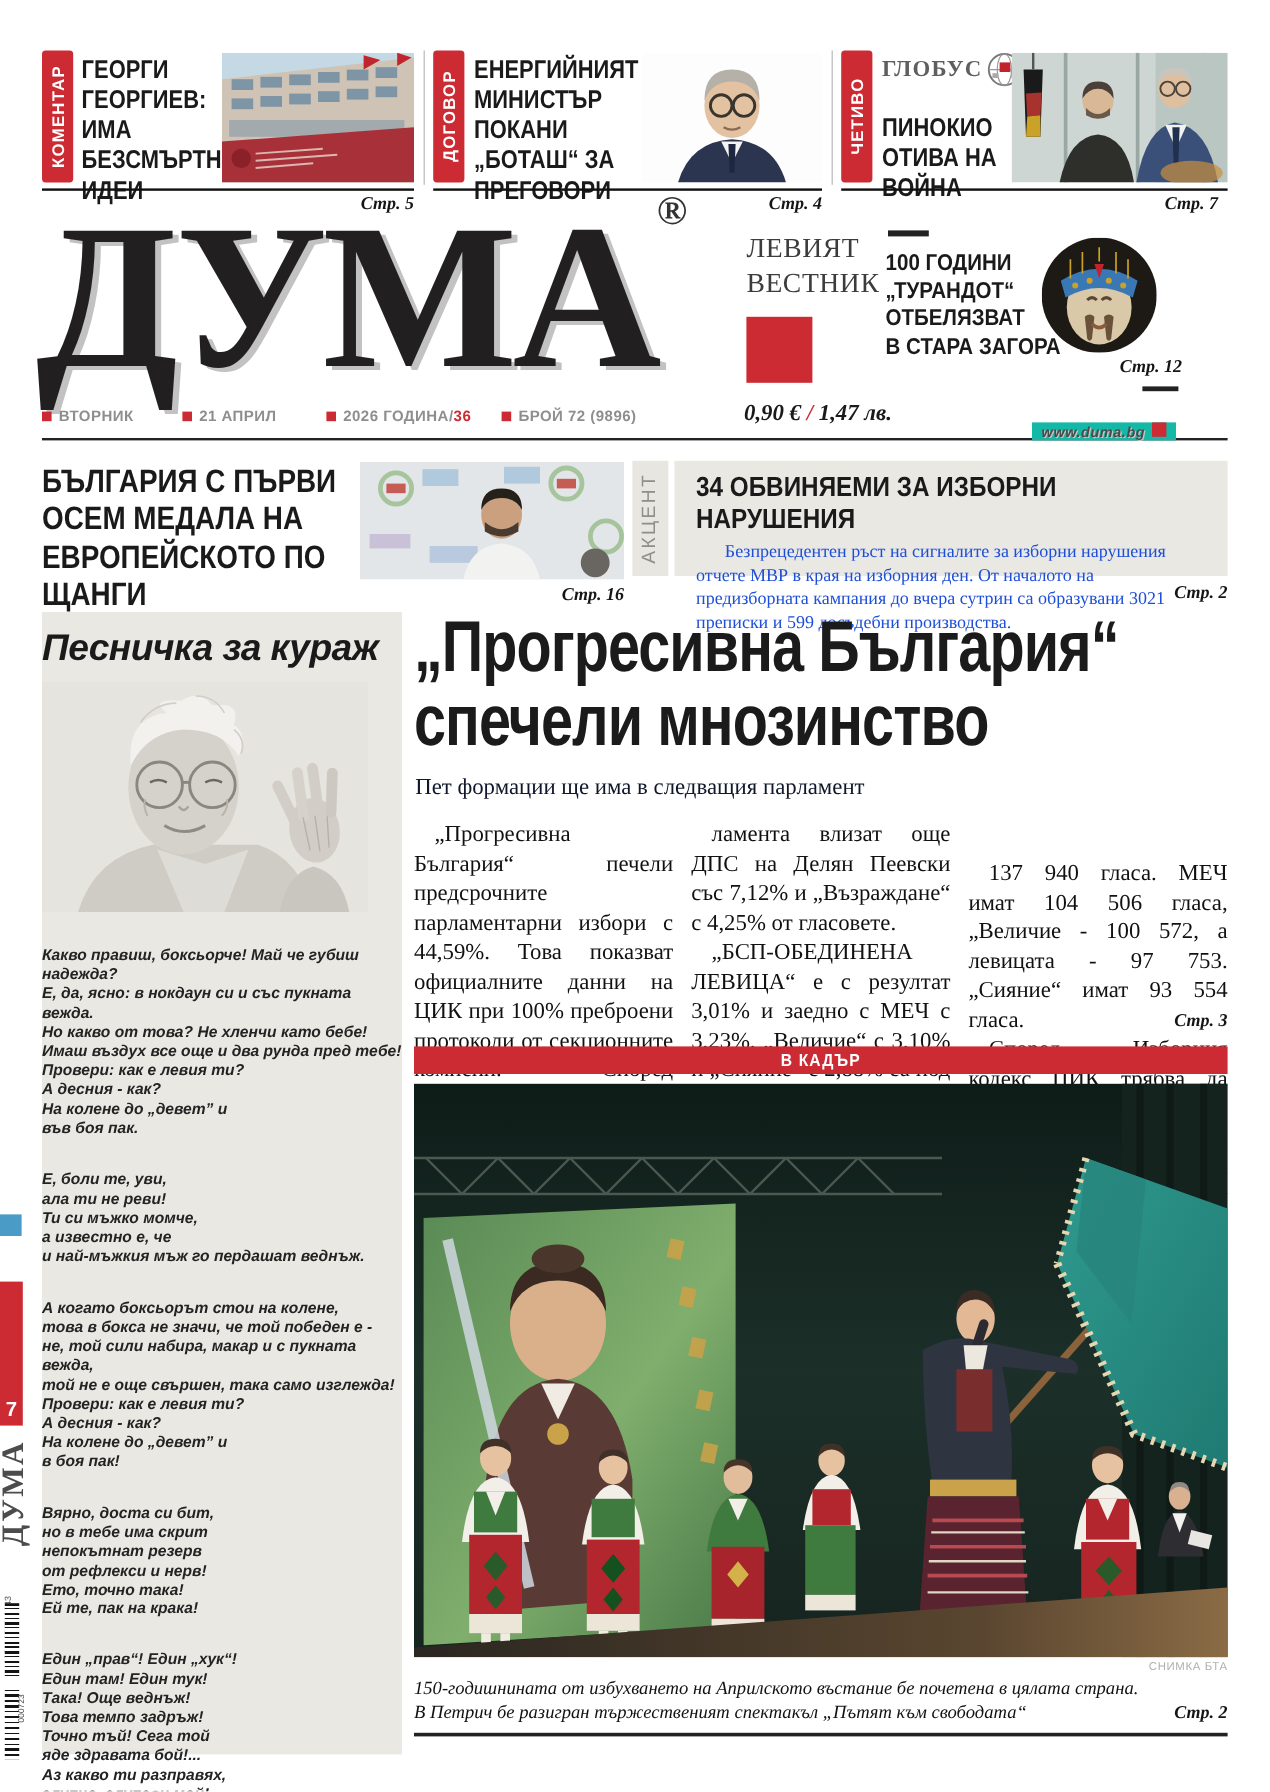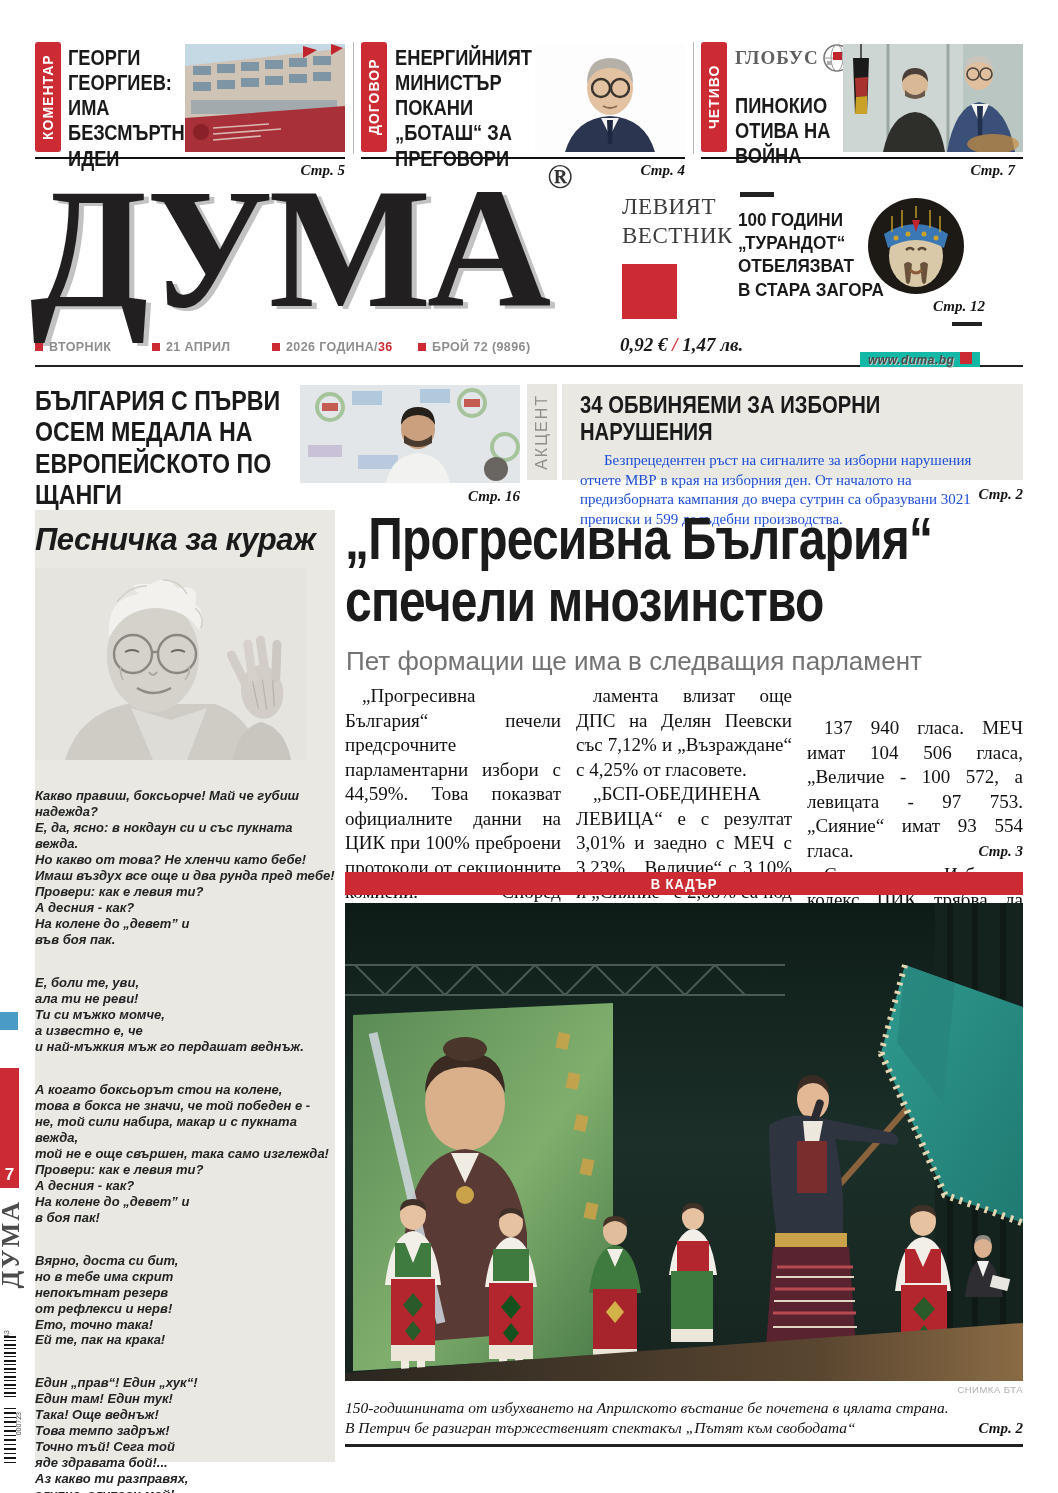--- a/index.html
+++ b/index.html
@@ -197,21 +197,21 @@
   </div>
   <div class="abs pageref" style="left:890px;top:298px;width:95px;">Стр. 12</div>
   <div class="abs" style="left:952px;top:322px;width:30px;height:4px;background:#222;"></div>
 
   <div class="abs dateitem" style="left:35px;top:340px;"><span class="redsq"></span><span>ВТОРНИК</span></div>
   <div class="abs dateitem" style="left:152px;top:340px;"><span class="redsq"></span><span>21 АПРИЛ</span></div>
   <div class="abs dateitem" style="left:272px;top:340px;text-align:center;"><span class="redsq"></span><span>2026 ГОДИНА/</span><span style="color:#cd2b33;">36</span></div>
   <div class="abs dateitem" style="left:418px;top:340px;"><span class="redsq"></span><span>БРОЙ 72 (9896)</span></div>
 
   <div class="abs ser" style="left:620px;top:334px;font-size:19px;font-weight:bold;font-style:italic;">
-    <span>0,92 €</span>
+    <span>0,90 €</span>
     <span style="color:#cd2b33;font-weight:bold;">/</span>
     <span>1,47 лв.</span>
   </div>
 
   <div class="abs" style="left:35px;top:365px;width:988px;height:2px;background:#222;"></div>
   <div class="abs" style="left:860px;top:352px;background:#14b8a6;padding:0 8px;font-size:12px;font-weight:bold;font-style:italic;color:#4a4a4a;text-shadow:1px 1px 0 #c5c5c5;letter-spacing:.5px;"><span>www.duma.bg</span><span style="display:inline-block;width:12px;height:12px;background:#cd2b33;margin-left:6px;"></span></div>
 
   <div class="abs" style="left:35px;top:386px;width:260px;">
     <div style="font-size:27px;line-height:1.16;font-weight:bold;transform:scaleX(.86);transform-origin:0 0;width:116%;">БЪЛГАРИЯ С ПЪРВИ ОСЕМ МЕДАЛА НА ЕВРОПЕЙСКОТО ПО ЩАНГИ</div>
   </div>
@@ -335,21 +335,21 @@
   <div class="abs" style="left:4px;top:1336px;width:12px;height:64px;background:repeating-linear-gradient(to bottom,#151515 0 2px,#fff 2px 4px,#151515 4px 5px,#fff 5px 8px);"></div>
   <div class="abs" style="left:4px;top:1408px;width:12px;height:58px;background:repeating-linear-gradient(to bottom,#151515 0 1px,#fff 1px 4px,#151515 4px 6px,#fff 6px 9px);"></div>
   <div class="abs" style="left:15px;top:1412px;writing-mode:vertical-rl;transform:rotate(180deg);font-size:7px;color:#444;">000723</div>
 
   <div class="abs" style="left:345px;top:508px;width:680px;">
     <div style="font-size:60px;line-height:1.04;font-weight:bold;letter-spacing:-1px;transform:scaleX(.8);transform-origin:0 0;width:125%;color:#1b1b1b;">
       <div>„Прогресивна България“</div>
       <div>спечели мнозинство</div>
     </div>
   </div>
-  <div class="abs" style="left:346px;top:646px;width:680px;font-size:26px;color:#737373;">Пет формации ще има в следващия парламент</div>
+  <div class="abs" style="left:346px;top:646px;width:680px;font-size:19px;color:#0f172a;font-family:Liberation Serif, serif;">Пет формации ще има в следващия парламент</div>
 
   <div class="abs" style="left:345px;top:684px;width:678px;display:flex;gap:15px;">
     <div class="bodycol" style="width:216px;">
       <p>„Прогресивна България“ печели предсрочните парламентарни избори с 44,59%. Това показват официалните данни на ЦИК при 100% преброени протоколи от секционните комисии. Според предварителните изчисления формацията на доскорошния президент Румен Радев ще има 131 народни представители.</p>
       <p>На второ място се нареждат ГЕРБ-СДС с 13,38%. На трето място са ПП-ДБ, които имат 12,61%. В пар-</p>
     </div>
     <div class="bodycol" style="width:216px;">
       <p>ламента влизат още ДПС на Делян Пеевски със 7,12% и „Възраждане“ с 4,25% от гласовете.</p>
       <p>„БСП-ОБЕДИНЕНА ЛЕВИЦА“ е с резултат 3,01% и заедно с МЕЧ с 3,23%, „Величие“ с 3,10% и „Сияние“ с 2,88% са под чертата.</p>
       <p>За формацията на Радев са гласували 1 444 924 души, за ГЕРБ-СДС - 433 755, ПП-ДБ имат 408 845 гласа. За ДПС са дали гласа си 230 693 души, следвани от „Възраждане“ със</p>

